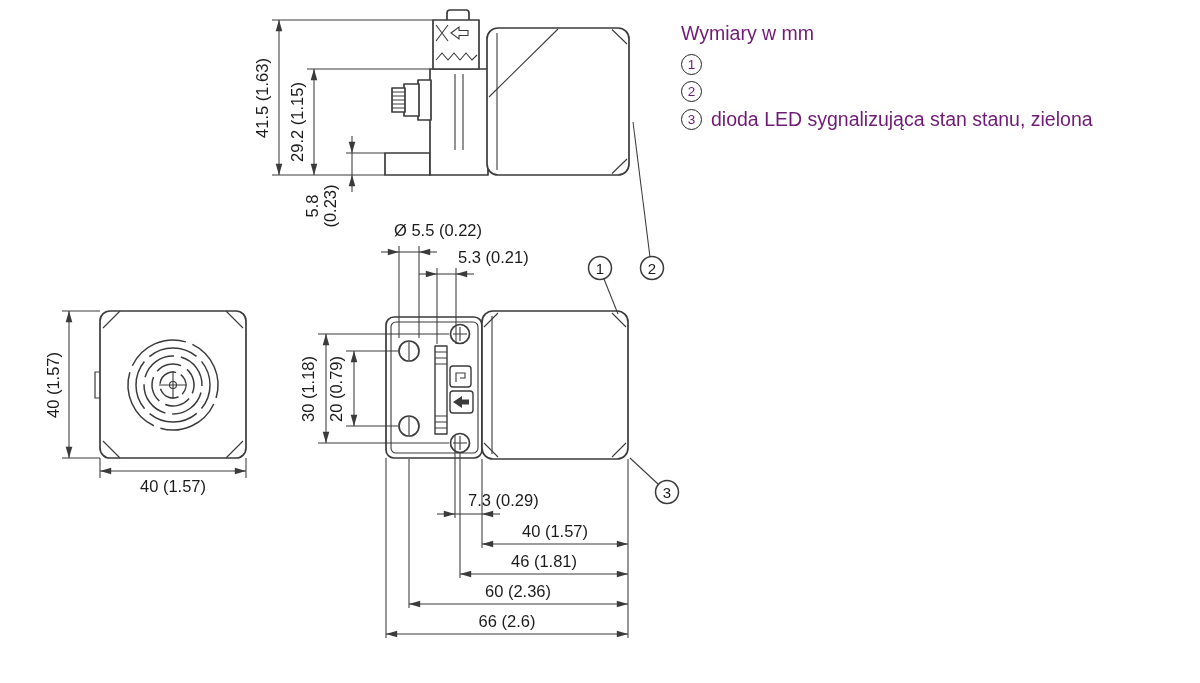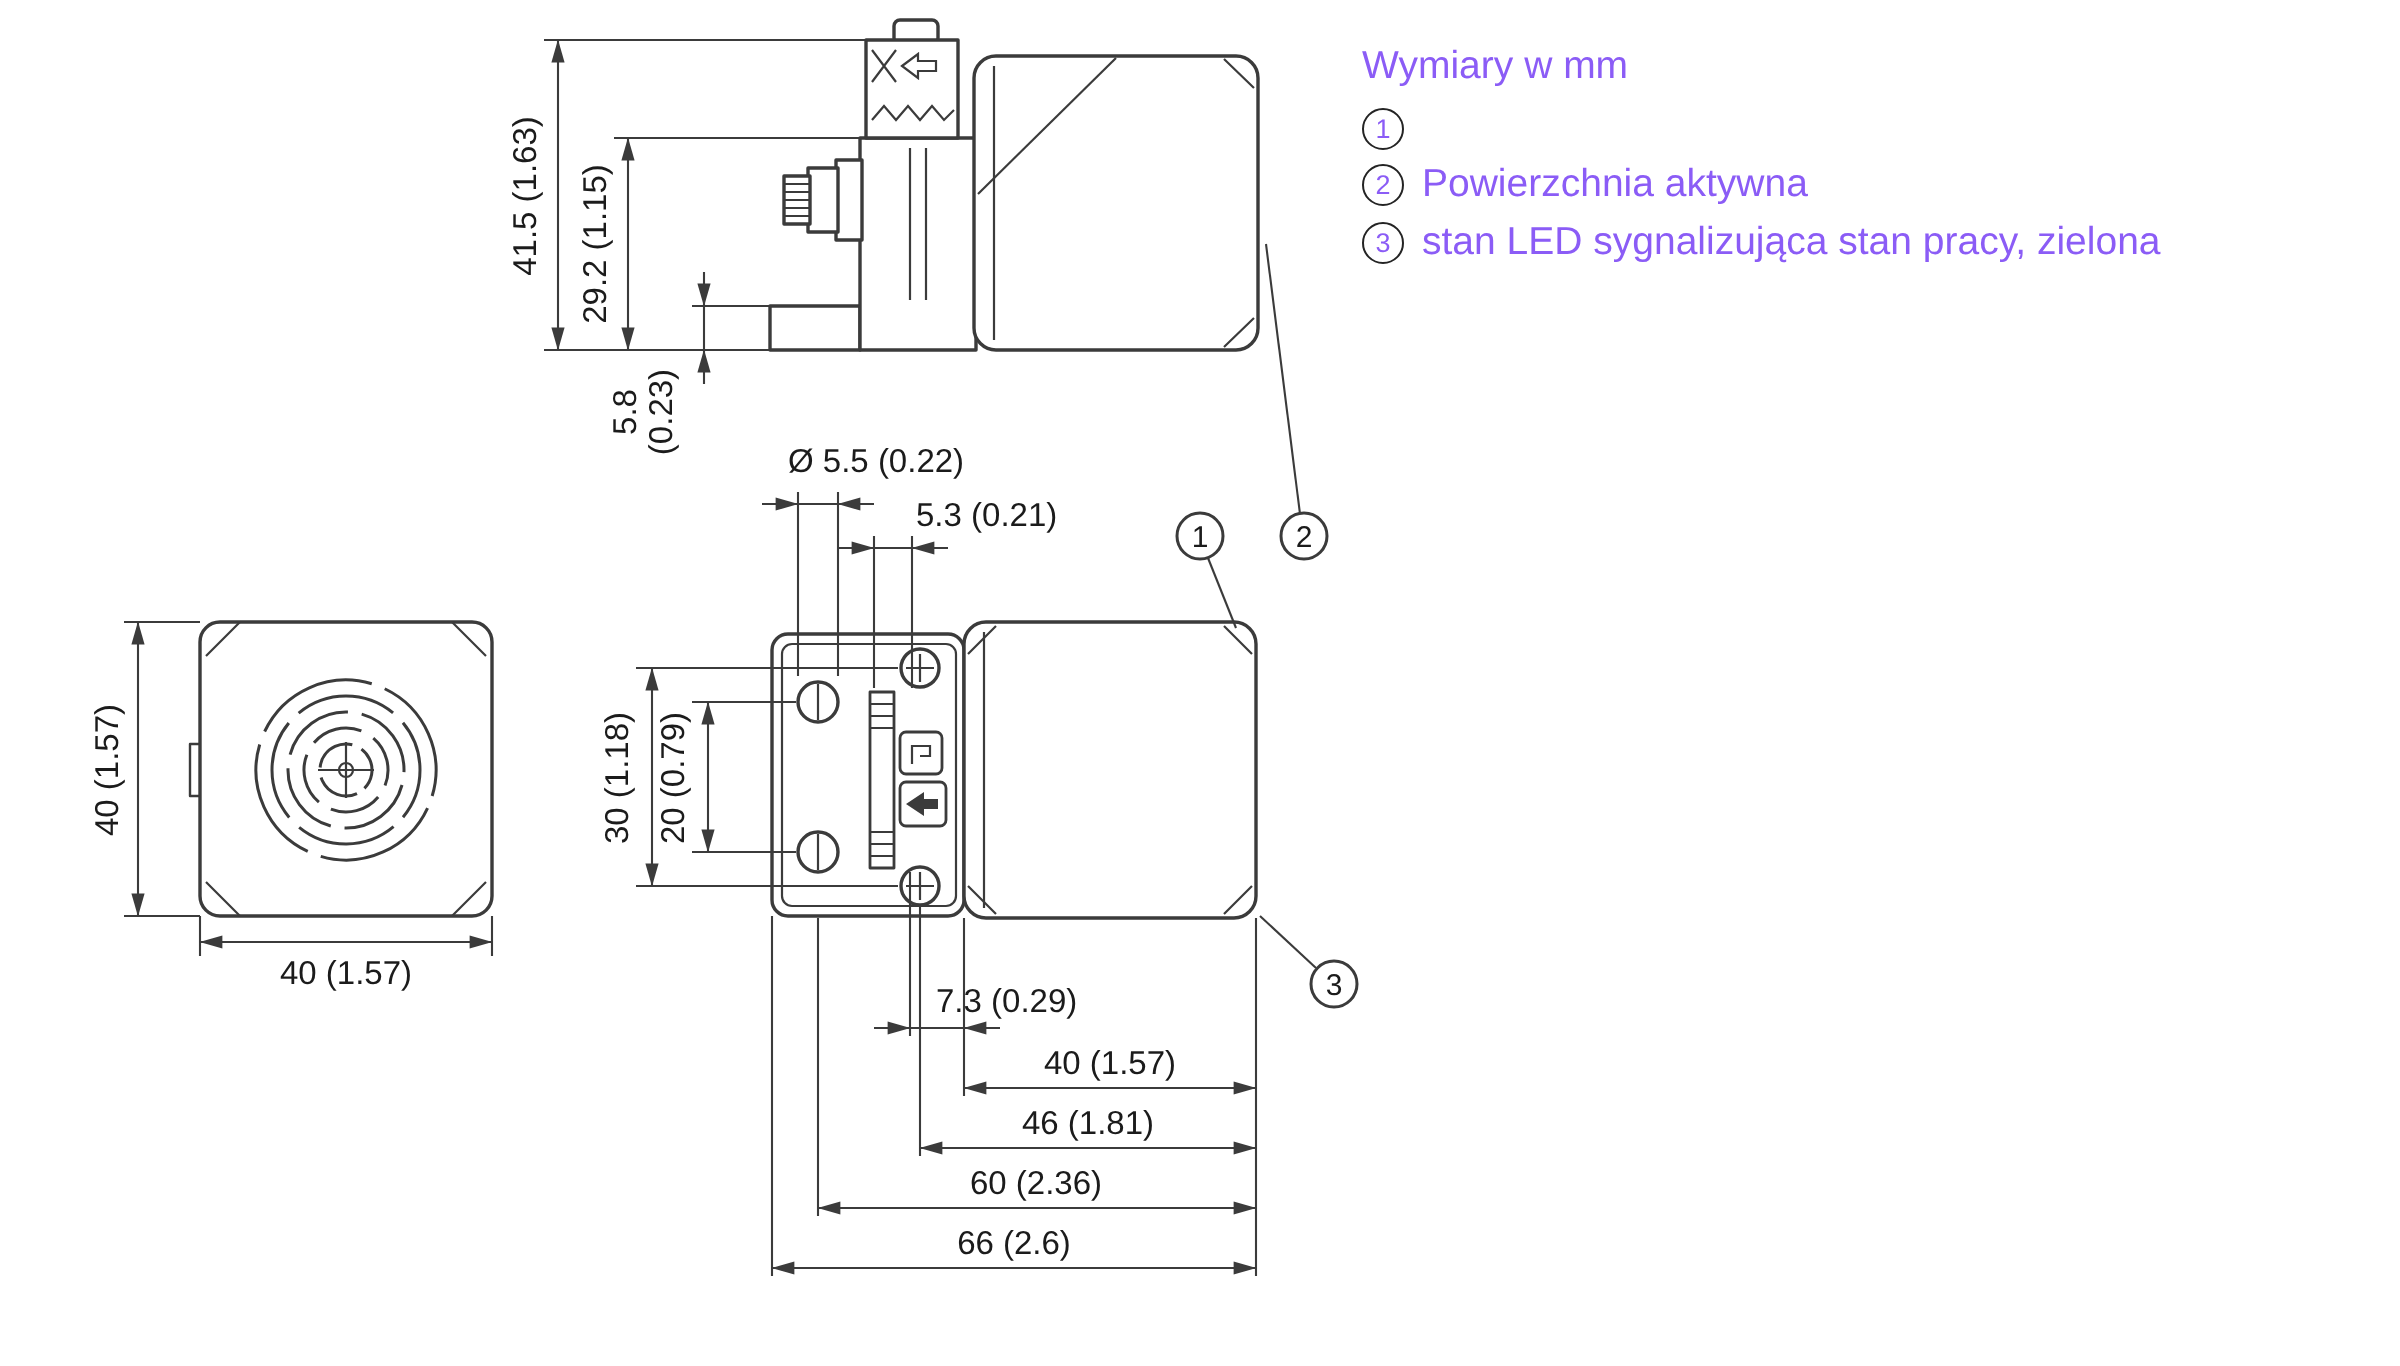--- a/index.html
+++ b/index.html
@@ -1,20 +1,20 @@
 <!DOCTYPE html>
 <html><head>
 <meta charset="utf-8">
 <style>
   * { margin:0; padding:0; box-sizing:border-box; }
   html,body { width:1200px; height:683px; background:#ffffff; font-family:"Liberation Sans",sans-serif; }
   .stage { position:relative; width:1200px; height:683px; background:#fff; overflow:hidden; }
   .stage > svg { position:absolute; left:0; top:0; }
 
-  .legend { position:absolute; left:681px; top:22px; color:#8b5cf6; }
+  .legend { position:absolute; left:681px; top:22px; color:#701a75; }
   .legend-title { font-size:19.5px; margin-bottom:9px; }
   .legend-item { display:flex; align-items:center; margin-bottom:6px; font-size:19.5px; white-space:nowrap; }
   .legend-marker { width:21px; height:21px; border:1.5px solid #242424; border-radius:50%;
                    display:flex; align-items:center; justify-content:center;
                    font-size:13.5px; margin-right:9px; flex:none; }
 
   svg text { font-family:"Liberation Sans",sans-serif; font-size:16.5px; fill:#1b1b1b; }
   svg text.ctext { font-size:15px; }
   .obj  { stroke:#3b3b3b; stroke-width:1.7;  fill:#fff; stroke-linejoin:round; }
   .thin { stroke:#3b3b3b; stroke-width:1.1;  fill:none; }
@@ -166,21 +166,20 @@
     </g>
   </svg>
 
   <div class="legend">
     <div class="legend-title">Wymiary w mm</div>
     <div class="legend-item">
       <span class="legend-marker">1</span>
     </div>
     <div class="legend-item">
       <span class="legend-marker">2</span>
-      <span>Powierzchnia aktywna</span>
     </div>
     <div class="legend-item">
       <span class="legend-marker">3</span>
-      <span>stan LED sygnalizująca stan pracy, zielona</span>
+      <span>dioda LED sygnalizująca stan stanu, zielona</span>
     </div>
   </div>
 
 </div>
 
 </body></html>

